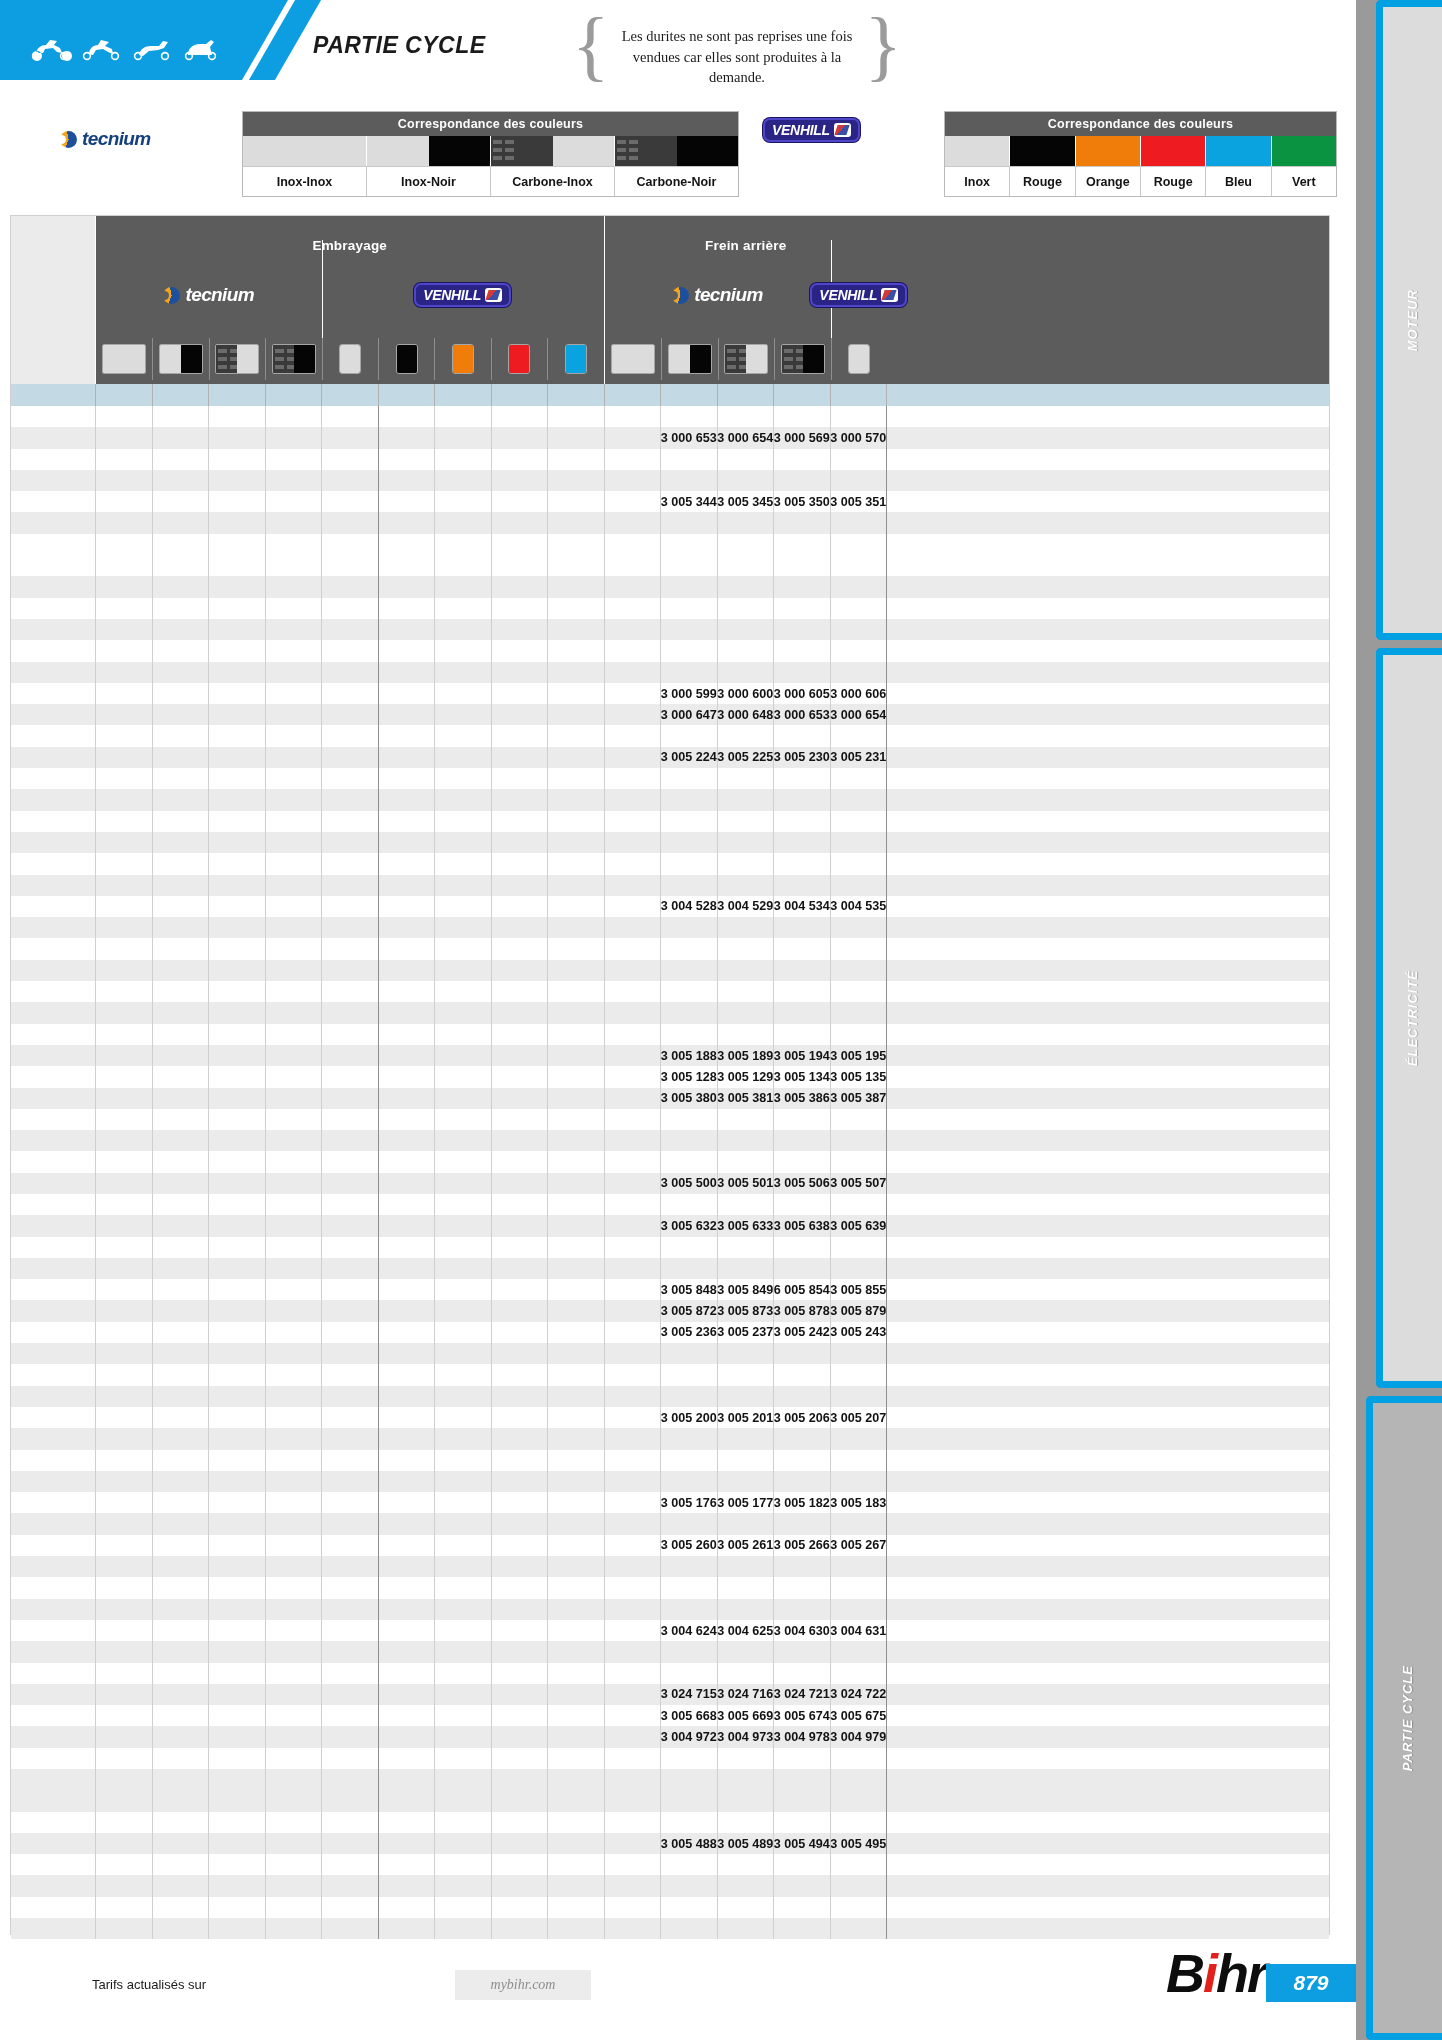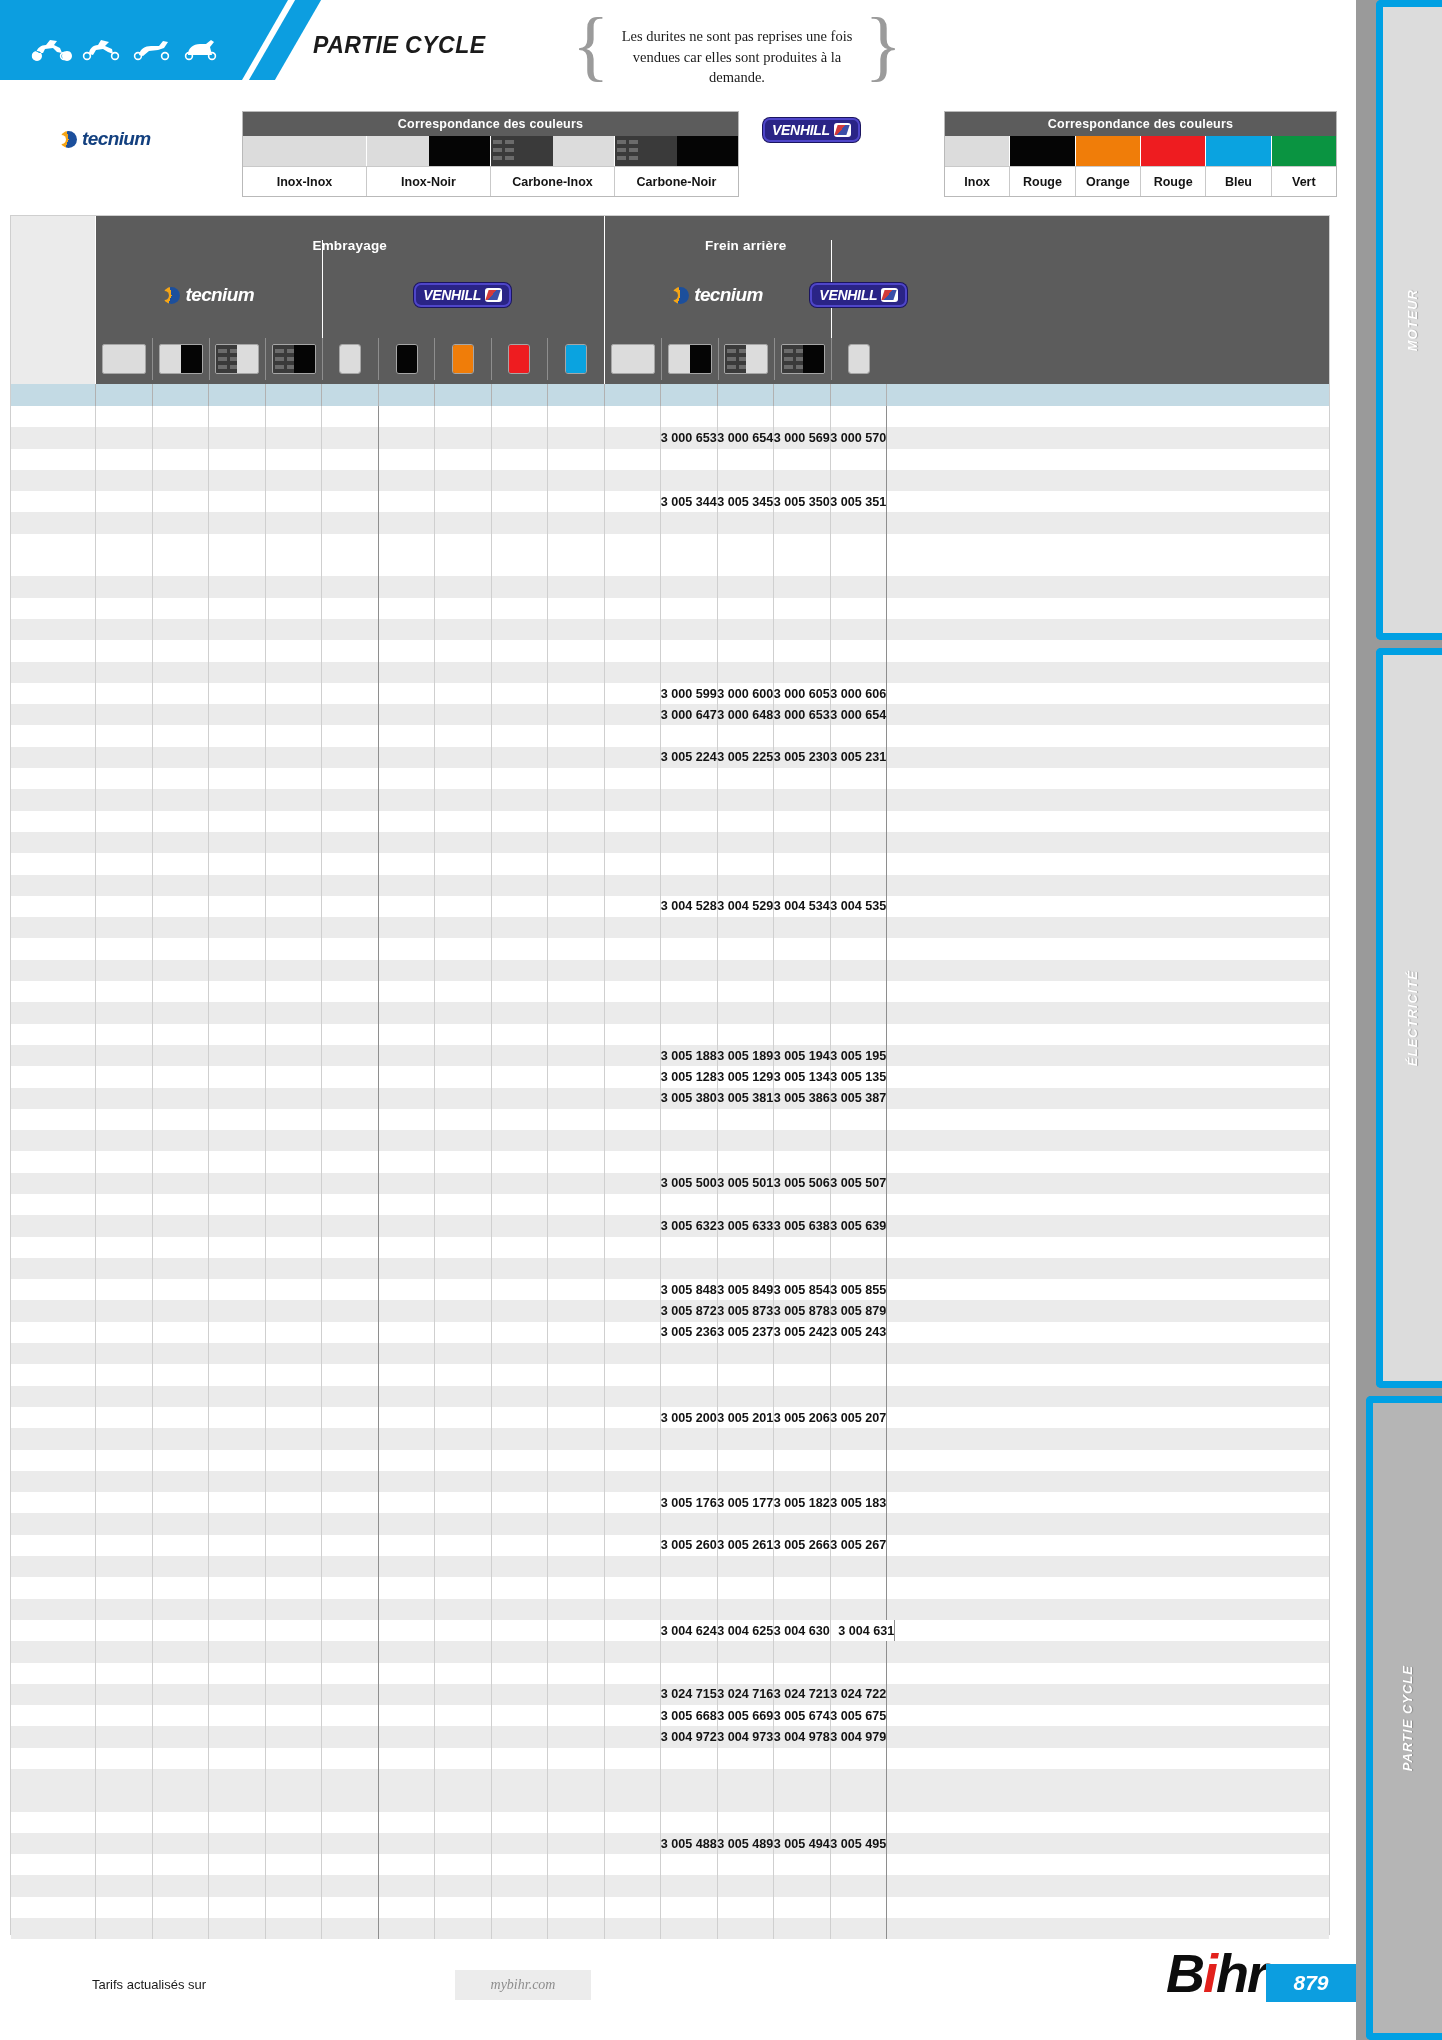--- a/index.html
+++ b/index.html
@@ -1188,21 +1188,21 @@
           <div class="cell" style="width: 56.5px;"></div>
           <div class="cell" style="width: 56.5px;"></div>
           <div class="cell thick" style="width: 56.5px;"></div>
           <div class="cell" style="width: 56.5px;"></div>
           <div class="cell" style="width: 56.5px;"></div>
           <div class="cell" style="width: 56.5px;"></div>
           <div class="cell" style="width: 56.5px;"></div>
           <div class="cell" style="width: 56.5px;"></div>
           <div class="cell" style="width: 56.5px;">3 005 848</div>
           <div class="cell" style="width: 56.5px;">3 005 849</div>
-          <div class="cell" style="width: 56.5px;">3 005 854</div>
+          <div class="cell" style="width: 56.5px;">6 005 854</div>
           <div class="cell thick" style="width: 56.5px;">3 005 855</div>
         </div>
         <div class="row alt">
           <div class="cell idc" style="width: 85px;"></div>
           <div class="cell" style="width: 56.5px;"></div>
           <div class="cell" style="width: 56.5px;"></div>
           <div class="cell" style="width: 56.5px;"></div>
           <div class="cell" style="width: 56.5px;"></div>
           <div class="cell thick" style="width: 56.5px;"></div>
           <div class="cell" style="width: 56.5px;"></div>
@@ -1461,21 +1461,21 @@
           <div class="cell" style="width: 56.5px;"></div>
           <div class="cell thick" style="width: 56.5px;"></div>
           <div class="cell" style="width: 56.5px;"></div>
           <div class="cell" style="width: 56.5px;"></div>
           <div class="cell" style="width: 56.5px;"></div>
           <div class="cell" style="width: 56.5px;"></div>
           <div class="cell" style="width: 56.5px;"></div>
           <div class="cell" style="width: 56.5px;">3 004 624</div>
           <div class="cell" style="width: 56.5px;">3 004 625</div>
           <div class="cell" style="width: 56.5px;">3 004 630</div>
-          <div class="cell thick" style="width: 56.5px; margin-left: 8px;">3 004 631</div>
+          <div class="cell thick" style="width: 56.5px;">3 004 631</div>
         </div>
         <div class="row alt">
           <div class="cell idc" style="width: 85px;"></div>
           <div class="cell" style="width: 56.5px;"></div>
           <div class="cell" style="width: 56.5px;"></div>
           <div class="cell" style="width: 56.5px;"></div>
           <div class="cell" style="width: 56.5px;"></div>
           <div class="cell thick" style="width: 56.5px;"></div>
           <div class="cell" style="width: 56.5px;"></div>
           <div class="cell" style="width: 56.5px;"></div>

